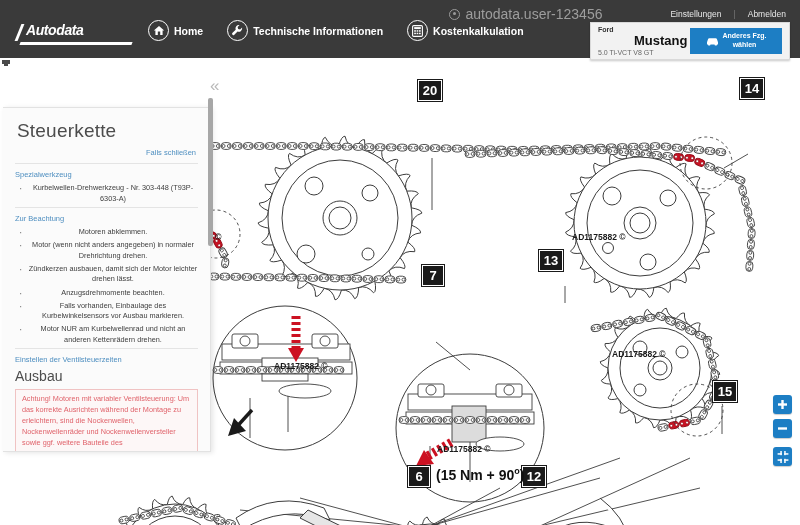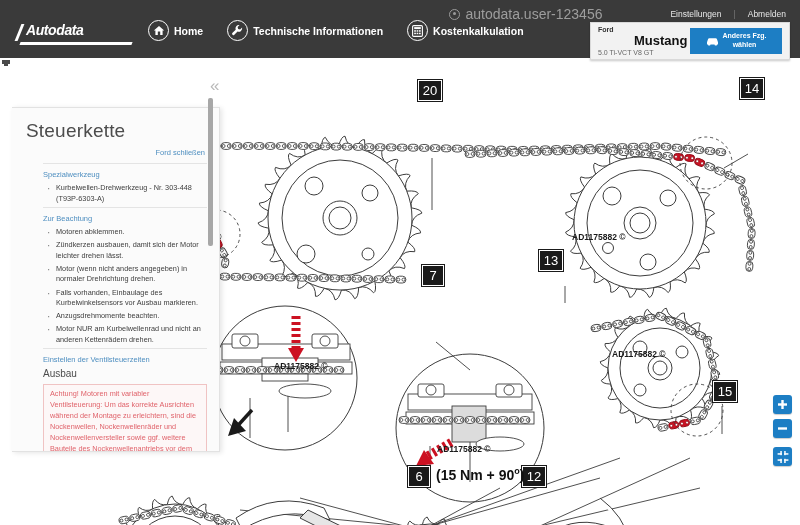--- a/index.html
+++ b/index.html
@@ -73,62 +73,62 @@
 
   
   .canvas {
     position:absolute; top:58px; left:0; width:800px; height:467px;
     background:#fff; overflow:hidden;
   }
   .canvas svg { position:absolute; top:0; left:0; }
 
   .callout {
     position:absolute; background:#1a1a1a; color:#fff;
-    font-size:13px; font-weight:normal; font-family:"Liberation Sans", sans-serif;
+    font-size:13px; font-weight:bold; font-family:"Liberation Sans", sans-serif;
     display:flex; align-items:center; justify-content:center;
     border:1.5px solid #fff; box-shadow:0 0 0 1px #1a1a1a;
     z-index: 20;
   }
   .wmark {
     position:absolute; font-size:8.5px; font-weight:bold; color:#1a1a1a;
     font-family:"Liberation Sans", sans-serif; z-index:15;
   }
   .torque-note {
     position:absolute; font-size:14px; font-weight:bold; color:#111;
     font-family:"Liberation Sans", sans-serif; z-index:20; white-space:nowrap;text-align:center;
   }
   .torque-note sup { font-size:9px; }
 
   
   .sidebar {
-    position:absolute; left:12px; top:107px; width:208px; height:345px;
+    position:absolute; left:3px; top:107px; width:208px; height:345px;
     background:#fbfbfb; border:1px solid #e2e2e2; border-left:none;
     box-shadow: 2px 1px 5px rgba(0,0,0,.10);
     z-index:40; overflow:hidden;
   }
   .sb-title {
     font-size:19px; color:#4c4c4c; font-weight:normal;
     padding:12px 14px 6px 14px; letter-spacing:.2px;
   }
   .sb-closeall {
     text-align:right; padding:0 14px 3px 0; font-size:7.5px;
     color:#4f8fc0; cursor:pointer;
   }
-  .sb-body { padding:0 12px 0 12px;margin-left:19px; }
+  .sb-body { padding:0 12px 0 12px; }
   .sb-hr { height:1px; background:#e4e4e4; margin:3px 0 6px 0; }
   .sb-sec {
     font-size:7.5px; color:#4f8fc0; margin:5px 0 4px 0; font-weight:normal;
   }
   .sb-sub {
-    font-size:10px; color:#4c4c4c; margin:2px 0 5px 0;
+    font-size:14px; color:#4c4c4c; margin:2px 0 5px 0;
   }
   .sb-ul { list-style:none; }
   .sb-li {
     position:relative; font-size:7.3px; color:#3d3d3d; line-height:1.45;
-    padding-left:13px; margin-bottom:2.5px;
+    padding-left:13px; margin-bottom:2.5px;text-align:center;
   }
   .sb-li:before {
     content:"·"; position:absolute; left:4px; top:-1px; color:#777; font-size:10px;
   }
   .warn-box {
     border:1px solid #f0c3c3; background:#fdf7f7; padding:4px 6px;
     font-size:7.3px; line-height:1.5; color:#e0636b; margin:3px 0 7px 0;
   }
   .sb-collapse {
     position:absolute; left:210px; top:77px; font-size:17px;
@@ -577,38 +577,38 @@
 
     <div class="wmark" style="left:168px;top:174px;">AD1175882 ©</div>
     <div class="wmark" style="left:572px;top:174px;">AD1175882 ©</div>
     <div class="wmark" style="left:274px;top:303px;">AD1175882 ©</div>
     <div class="wmark" style="left:612px;top:291px;">AD1175882 ©</div>
     <div class="wmark" style="left:437px;top:386px;">AD1175882 ©</div>
   </div>
 
   <div class="sidebar">
     <div class="sb-title">Steuerkette</div>
-    <div class="sb-closeall">Ford schließen</div>
+    <div class="sb-closeall">Falls schließen</div>
     <div class="sb-body">
       <div class="sb-hr"></div>
 
       <div class="sb-sec">Spezialwerkzeug</div>
       <ul class="sb-ul">
         <li class="sb-li">Kurbelwellen-Drehwerkzeug - Nr. 303-448 (T93P-6303-A)</li>
       </ul>
 
       <div class="sb-hr"></div>
 
       <div class="sb-sec">Zur Beachtung</div>
       <ul class="sb-ul">
         <li class="sb-li">Motoren abklemmen.</li>
+        <li class="sb-li">Motor (wenn nicht anders angegeben) in normaler Drehrichtung drehen.</li>
         <li class="sb-li">Zündkerzen ausbauen, damit sich der Motor leichter drehen lässt.</li>
-        <li class="sb-li">Motor (wenn nicht anders angegeben) in normaler Drehrichtung drehen.</li>
+        <li class="sb-li">Anzugsdrehmomente beachten.</li>
         <li class="sb-li">Falls vorhanden, Einbaulage des Kurbelwinkelsensors vor Ausbau markieren.</li>
-        <li class="sb-li">Anzugsdrehmomente beachten.</li>
         <li class="sb-li">Motor NUR am Kurbelwellenrad und nicht an anderen Kettenrädern drehen.</li>
       </ul>
 
       <div class="sb-hr"></div>
 
       <div class="sb-sec">Einstellen der Ventilsteuerzeiten</div>
       <div class="sb-sub">Ausbau</div>
 
       <div class="warn-box">Achtung! Motoren mit variabler Ventilsteuerung: Um das korrekte Ausrichten während der Montage zu erleichtern, sind die Nockenwellen, Nockenwellenräder und Nockenwellenversteller sowie ggf. weitere Bauteile des Nockenwellenantriebs vor dem Ausbau oder Zerlegen</div>
 

